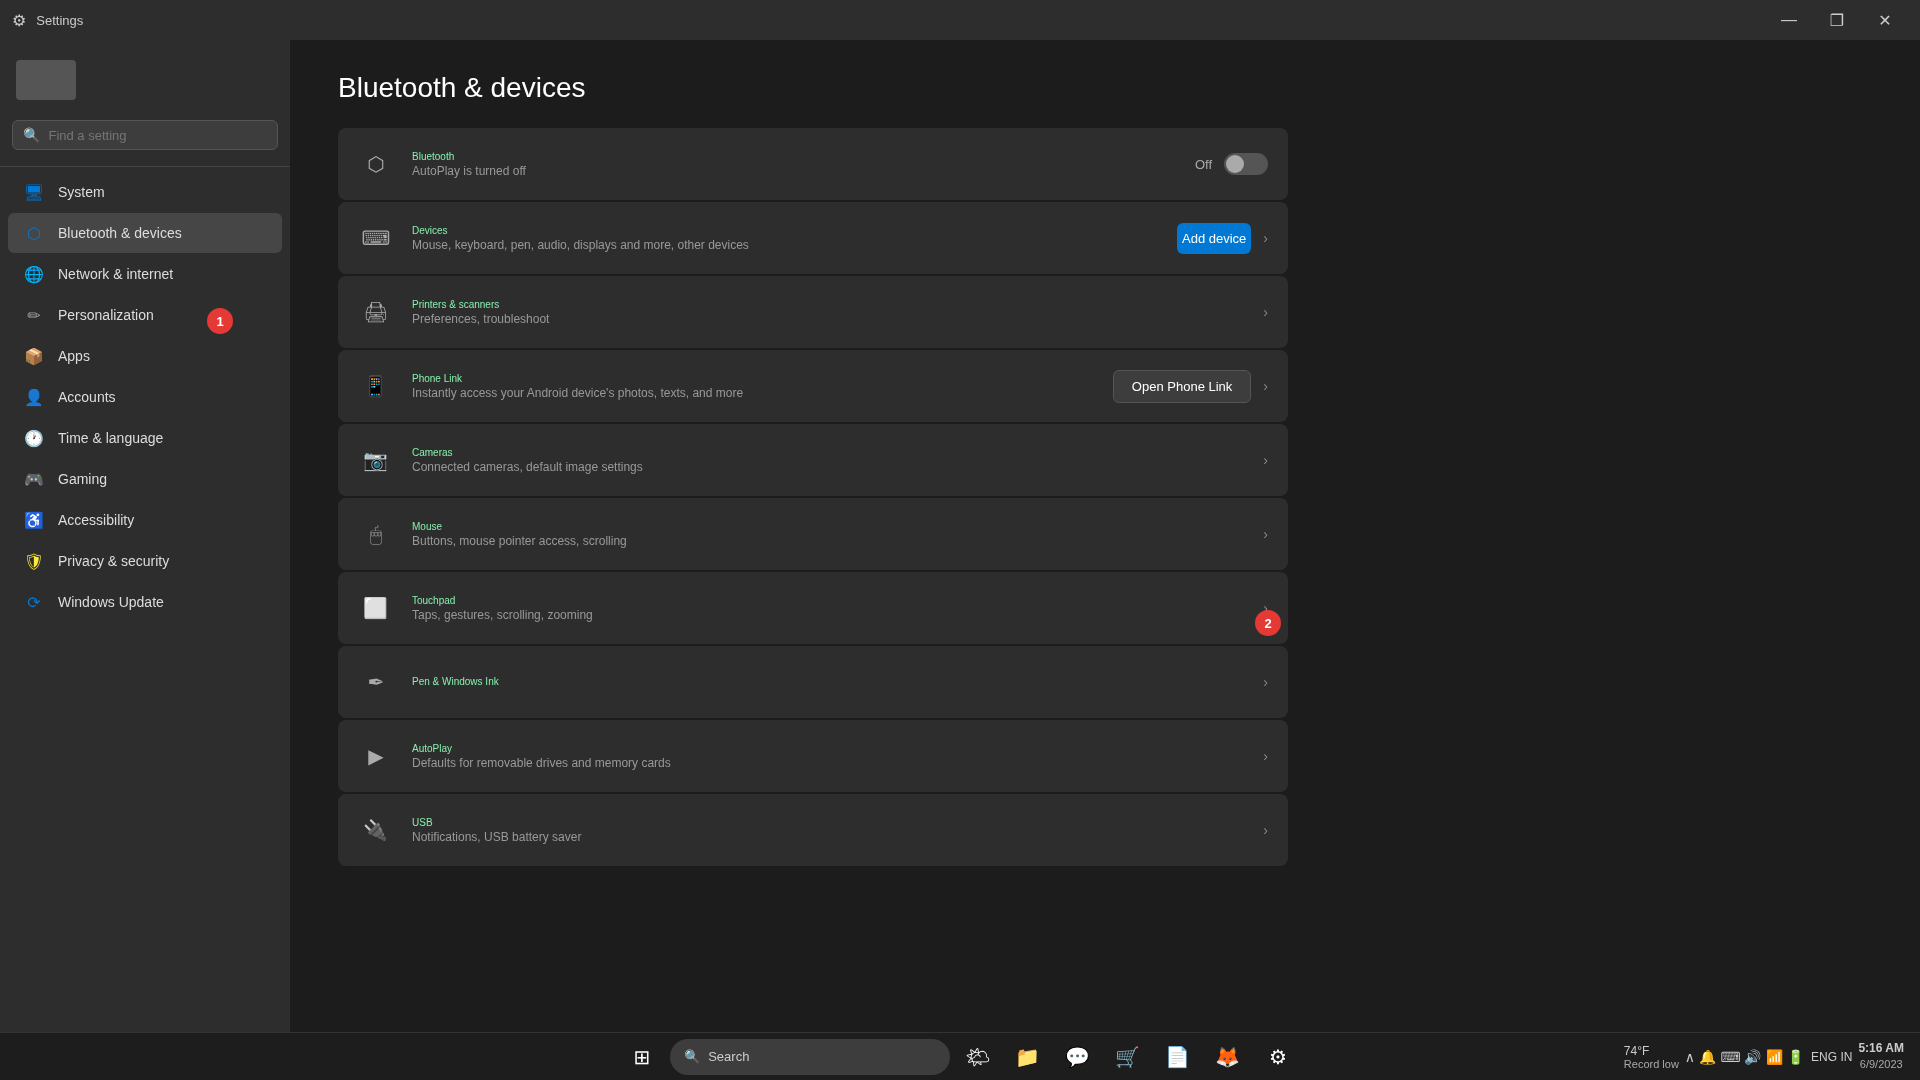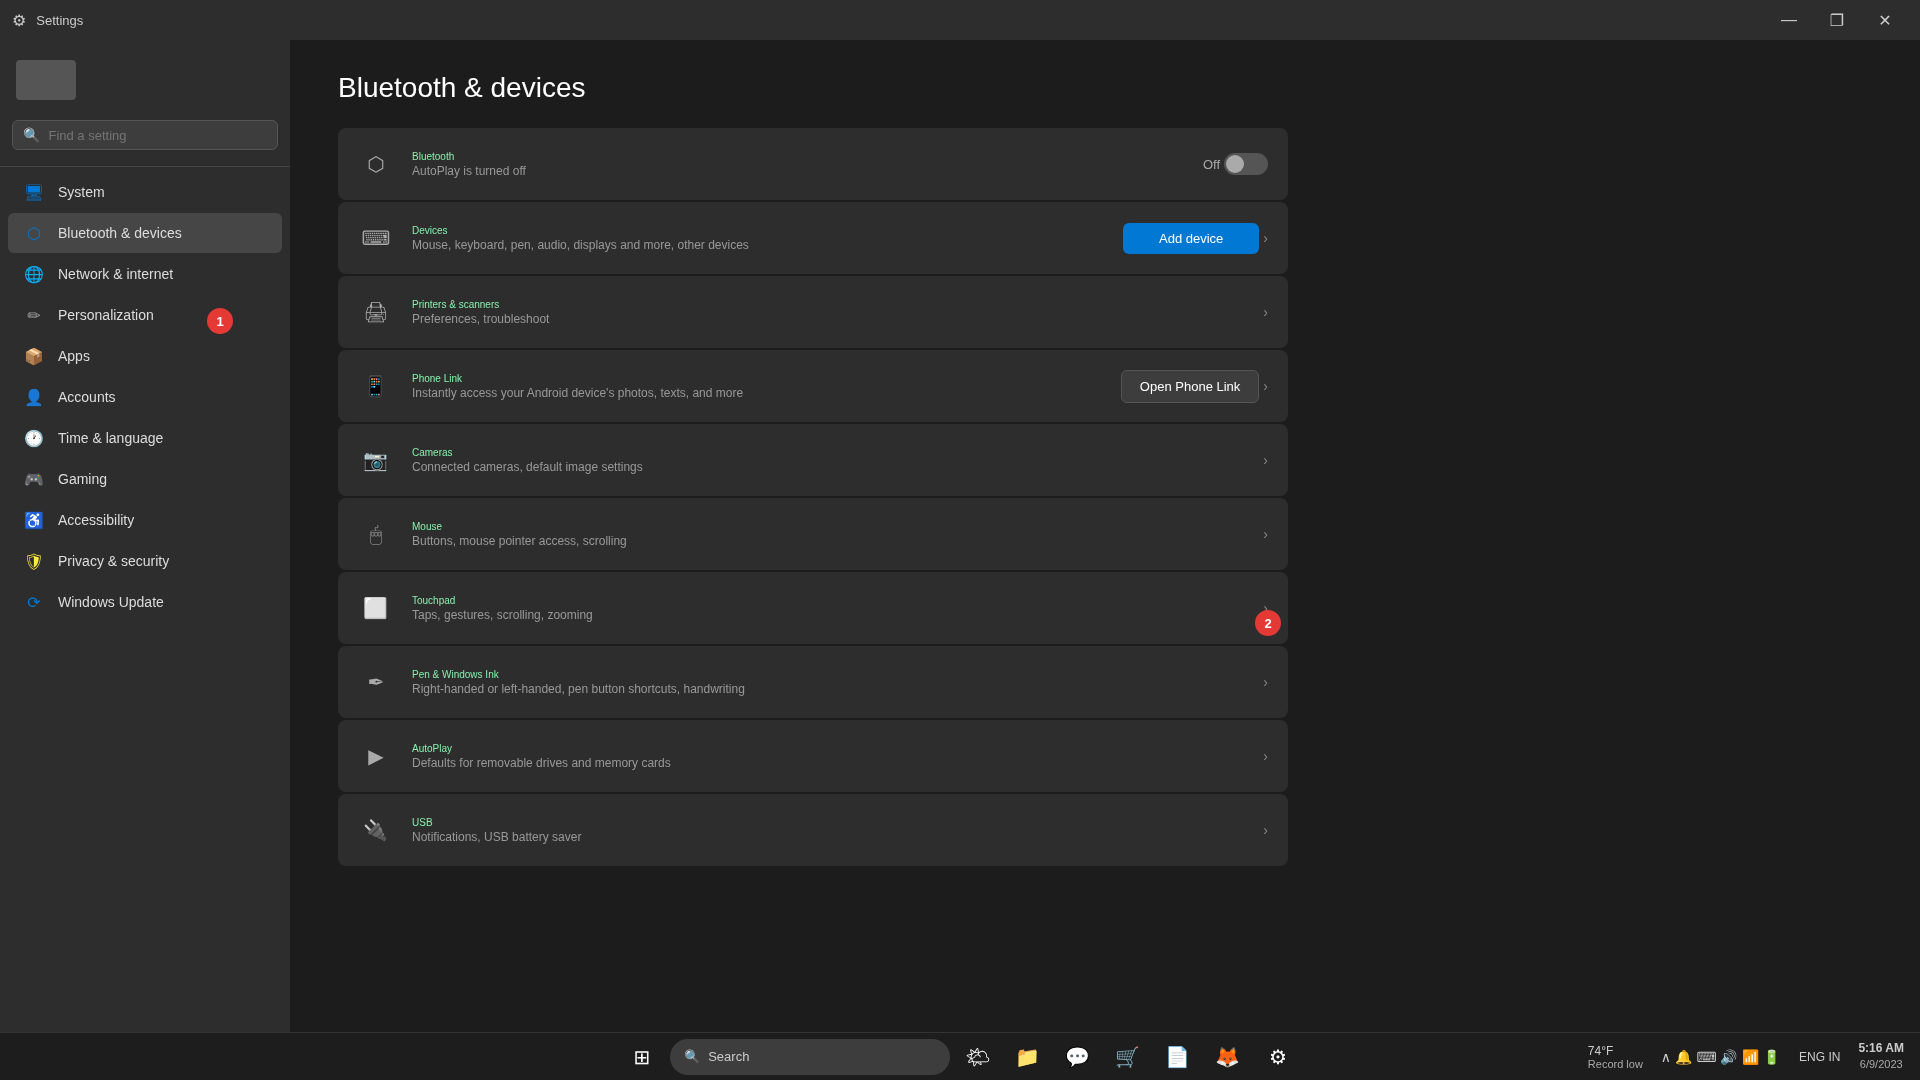--- a/index.html
+++ b/index.html
@@ -181,21 +181,21 @@
       color: #86efac;
       margin-bottom: 2px;
     }
     .settings-item-desc {
       font-size: 12px;
       color: #999;
     }
     .settings-item-action {
       display: flex;
       align-items: center;
-      gap: 4px;
+      gap: 12px;
       color: #aaa;
     }
     .chevron {
       font-size: 14px;
       color: #888;
     }
     .toggle {
       width: 44px;
       height: 22px;
       background: #555;
@@ -212,21 +212,21 @@
       width: 18px;
       height: 18px;
       background: #aaa;
       border-radius: 50%;
     }
     .btn-add-device {
       background: #0078d4;
       color: #fff;
       border: none;
       border-radius: 6px;
-      padding: 8px 36px;
+      padding: 8px 5px;
       font-size: 13px;
       cursor: pointer;
       font-family: 'Segoe UI', sans-serif;
     }
     .btn-open-phone {
       background: #3d3d3d;
       color: #fff;
       border: 1px solid #555;
       border-radius: 6px;
       padding: 8px 18px;
@@ -275,21 +275,21 @@
     }
     .taskbar-search span {
       font-size: 13px;
       color: #ccc;
     }
     .taskbar-right {
       position: absolute;
       right: 16px;
       display: flex;
       align-items: center;
-      gap: 18px;
+      gap: 6px;
       font-size: 12px;
       color: #ccc;
     }
     .taskbar-clock {
       text-align: center;
       line-height: 1.4;
     }
     .taskbar-icons {
       display: flex;
       align-items: center;
@@ -476,21 +476,20 @@
       <div class="settings-item-desc">Taps, gestures, scrolling, zooming</div>
     </div>
     <div class="settings-item-action">
       <span class="chevron">›</span>
     </div>
   </div>
         <div class="settings-item">
     <div class="settings-item-icon">✒</div>
     <div class="settings-item-text">
       <div class="settings-item-title">Pen &amp; Windows Ink</div>
-      <div class="settings-item-desc">Right-handed or left-handed, pen button shortcuts, handwriting</div>
     </div>
     <div class="settings-item-action">
       <span class="chevron">›</span>
     </div>
   </div>
         <div class="settings-item">
     <div class="settings-item-icon">▶</div>
     <div class="settings-item-text">
       <div class="settings-item-title">AutoPlay</div>
       <div class="settings-item-desc">Defaults for removable drives and memory cards</div>

